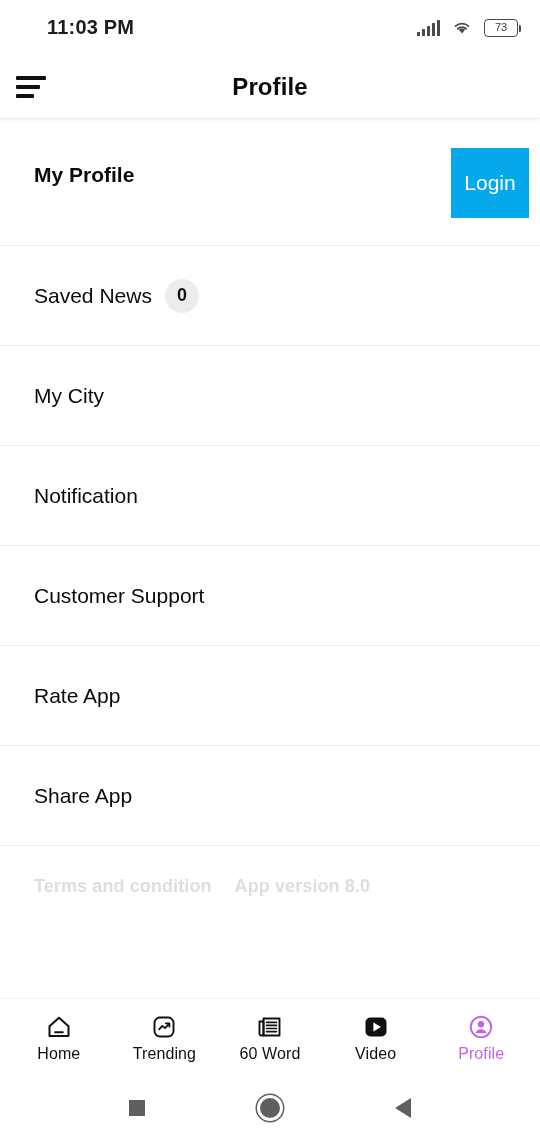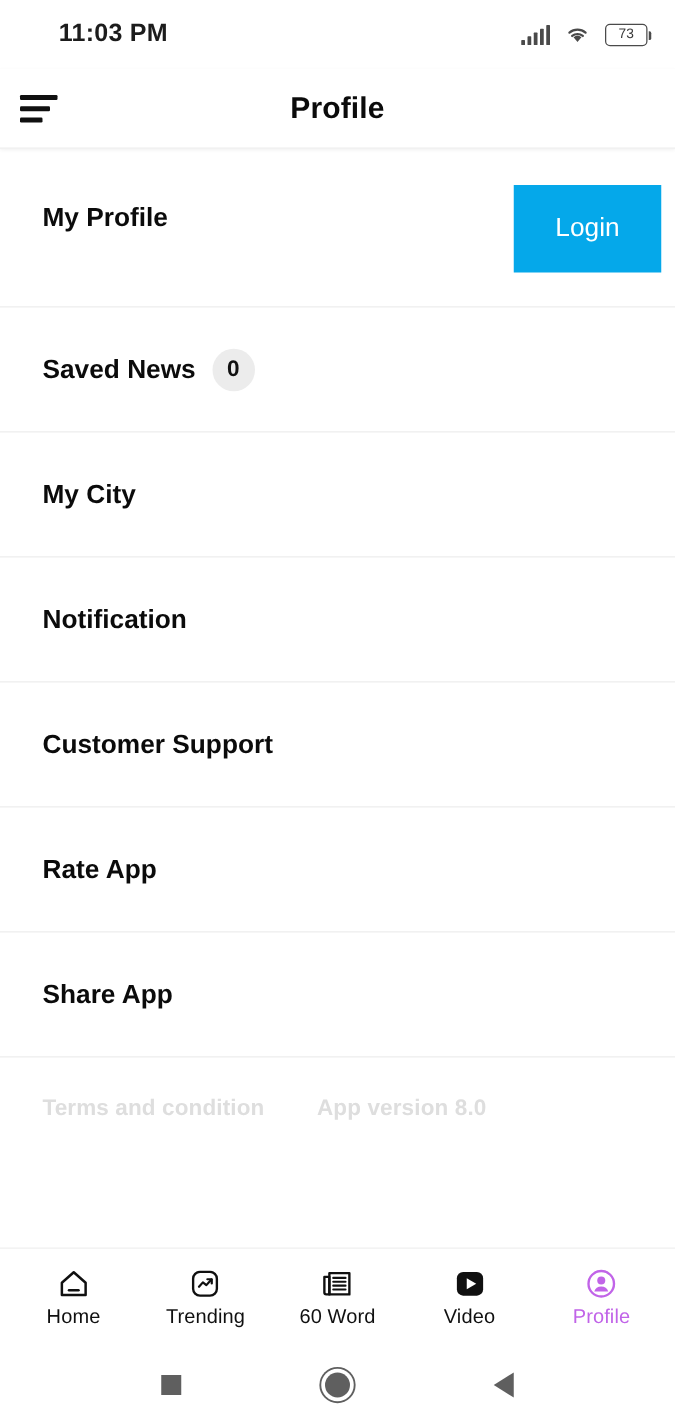--- a/index.html
+++ b/index.html
@@ -165,21 +165,21 @@
   .profile-sub {
     font-size: 19px;
     font-weight: 600;
     color: #e3e3e3;
     letter-spacing: 0.1px;
   }
   .login-button {
     position: absolute;
     right: 11px;
     top: 29px;
-    width: 118px;
+    width: 78px;
     height: 70px;
     background: #05a8ea;
     color: #ffffff;
     font-size: 21px;
     font-weight: 500;
     display: flex;
     align-items: center;
     justify-content: center;
     border: none;
     font-family: "Liberation Sans", sans-serif;
@@ -191,21 +191,21 @@
     flex: 0 0 100px;
     border-bottom: 1px solid #ededed;
     box-sizing: border-box;
     display: flex;
     align-items: center;
     padding-left: 34px;
     cursor: pointer;
   }
   .menu-label {
     font-size: 21px;
-    font-weight: 700;
+    font-weight: 400;
     color: #0b0b0b;
     text-align: center;
   }
   .count-badge {
     margin-left: 13px;
     min-width: 34px;
     height: 34px;
     border-radius: 17px;
     background: #ececec;
     display: inline-flex;
@@ -230,21 +230,20 @@
     font-weight: 600;
     color: #dedede;
     letter-spacing: 0.1px;
     cursor: pointer;
   }
   .app-version {
     font-size: 18px;
     font-weight: 600;
     color: #dedede;
     letter-spacing: 0.1px;
-    margin-left: 19px;
   }
 
   
   .tab-bar {
     flex: 0 0 78px;
     height: 78px;
     display: flex;
     align-items: center;
     justify-content: space-around;
     background: #ffffff;

